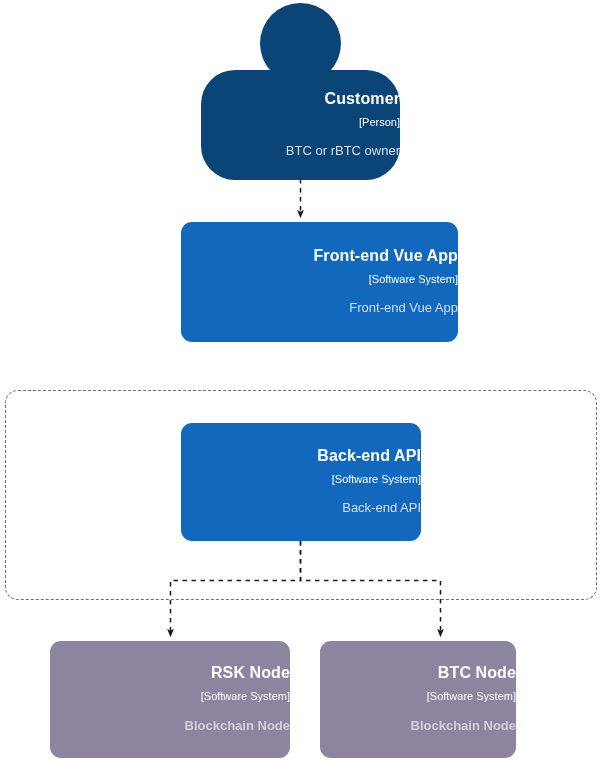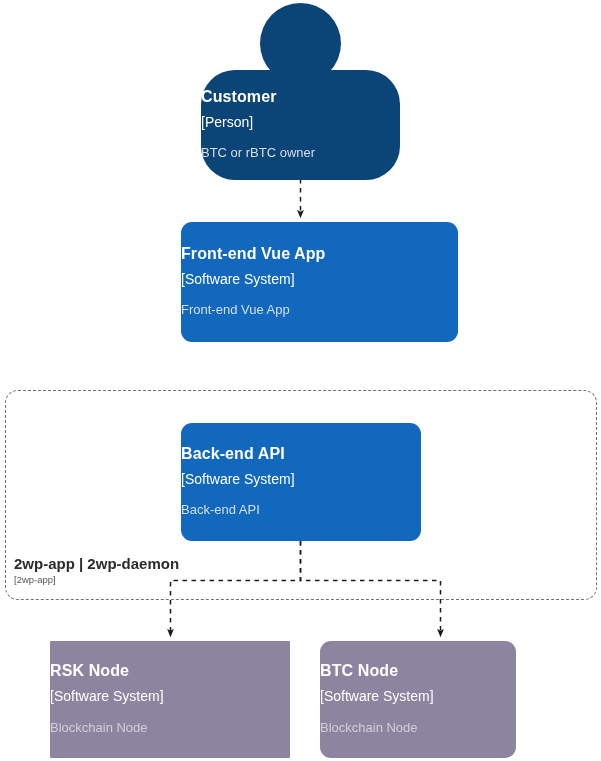--- a/index.html
+++ b/index.html
@@ -24,46 +24,47 @@
     top: 0;
     width: 601px;
     height: 761px;
     pointer-events: none;
   }
   .node {
     position: absolute;
     box-sizing: border-box;
     display: flex;
     flex-direction: column;
-    align-items: flex-start;
+    align-items: flex-end;
     justify-content: center;
     text-align: center;
     color: #ffffff;
   }
   .node .title {
     font-size: 16px;
     font-weight: bold;
     line-height: 1.18;
     letter-spacing: 0.1px;
   }
   .node .stereotype {
-    font-size: 14px;
+    font-size: 11px;
     font-weight: normal;
     line-height: 1.25;
     margin-top: 7px;
   }
   .node .desc {
     font-size: 13px;
     font-weight: normal;
     line-height: 1.3;
     margin-top: 14px;
     color: #d7dee8;
   }
   .node.grey .desc {
     color: #d3cfd8;
+    font-weight: bold;
   }
 
   
   .person-head {
     position: absolute;
     border-radius: 50%;
   }
   .person-body {
     position: absolute;
   }
@@ -115,24 +116,20 @@
     <g>
       <path d="M300.5,541 L300.5,580.5 L170.5,580.5 L170.5,633" stroke="#1a1a1a" stroke-width="1.5" stroke-dasharray="4.5,4.5" fill="none" marker-end="url(#arrowhead)"></path>
     </g>
 
     <g>
       <path d="M300.5,541 L300.5,580.5 L440.5,580.5 L440.5,633" stroke="#1a1a1a" stroke-width="1.5" stroke-dasharray="4.5,4.5" fill="none" marker-end="url(#arrowhead)"></path>
     </g>
   </svg>
 
   <div class="boundary" style="left:5px; top:390px; width:592px; height:210px;"></div>
-  <div class="boundary-label" style="left:14px; top:555px; width:300px;">
-    <div class="b-title">2wp-app | 2wp-daemon</div>
-    <div class="b-sub">[2wp-app]</div>
-  </div>
 
   <div>
     <div class="person-head" style="left:260px; top:3px; width:81px; height:81px; background:#0B4476;"></div>
     <div class="person-body node" style="left:201px; top:70px; width:199px; height:110px; background:#0B4476; border-radius:34px;">
       <div class="title">Customer</div>
       <div class="stereotype">[Person]</div>
       <div class="desc">BTC or rBTC owner</div>
     </div>
   </div>
 
@@ -141,21 +138,21 @@
     <div class="stereotype">[Software System]</div>
     <div class="desc">Front-end Vue App</div>
   </div>
 
   <div class="node" style="left:181px; top:423px; width:240px; height:118px; background:#1168BD; border-radius:11px;">
     <div class="title">Back-end API</div>
     <div class="stereotype">[Software System]</div>
     <div class="desc">Back-end API</div>
   </div>
 
-  <div class="node grey" style="left:50px; top:641px; width:240px; height:117px; background:#8D84A0; border-radius:1px;">
+  <div class="node grey" style="left:50px; top:641px; width:240px; height:117px; background:#8D84A0; border-radius:11px;">
     <div class="title">RSK Node</div>
     <div class="stereotype">[Software System]</div>
     <div class="desc">Blockchain Node</div>
   </div>
 
   <div class="node grey" style="left:320px; top:641px; width:196px; height:117px; background:#8D84A0; border-radius:11px;">
     <div class="title">BTC Node</div>
     <div class="stereotype">[Software System]</div>
     <div class="desc">Blockchain Node</div>
   </div>

